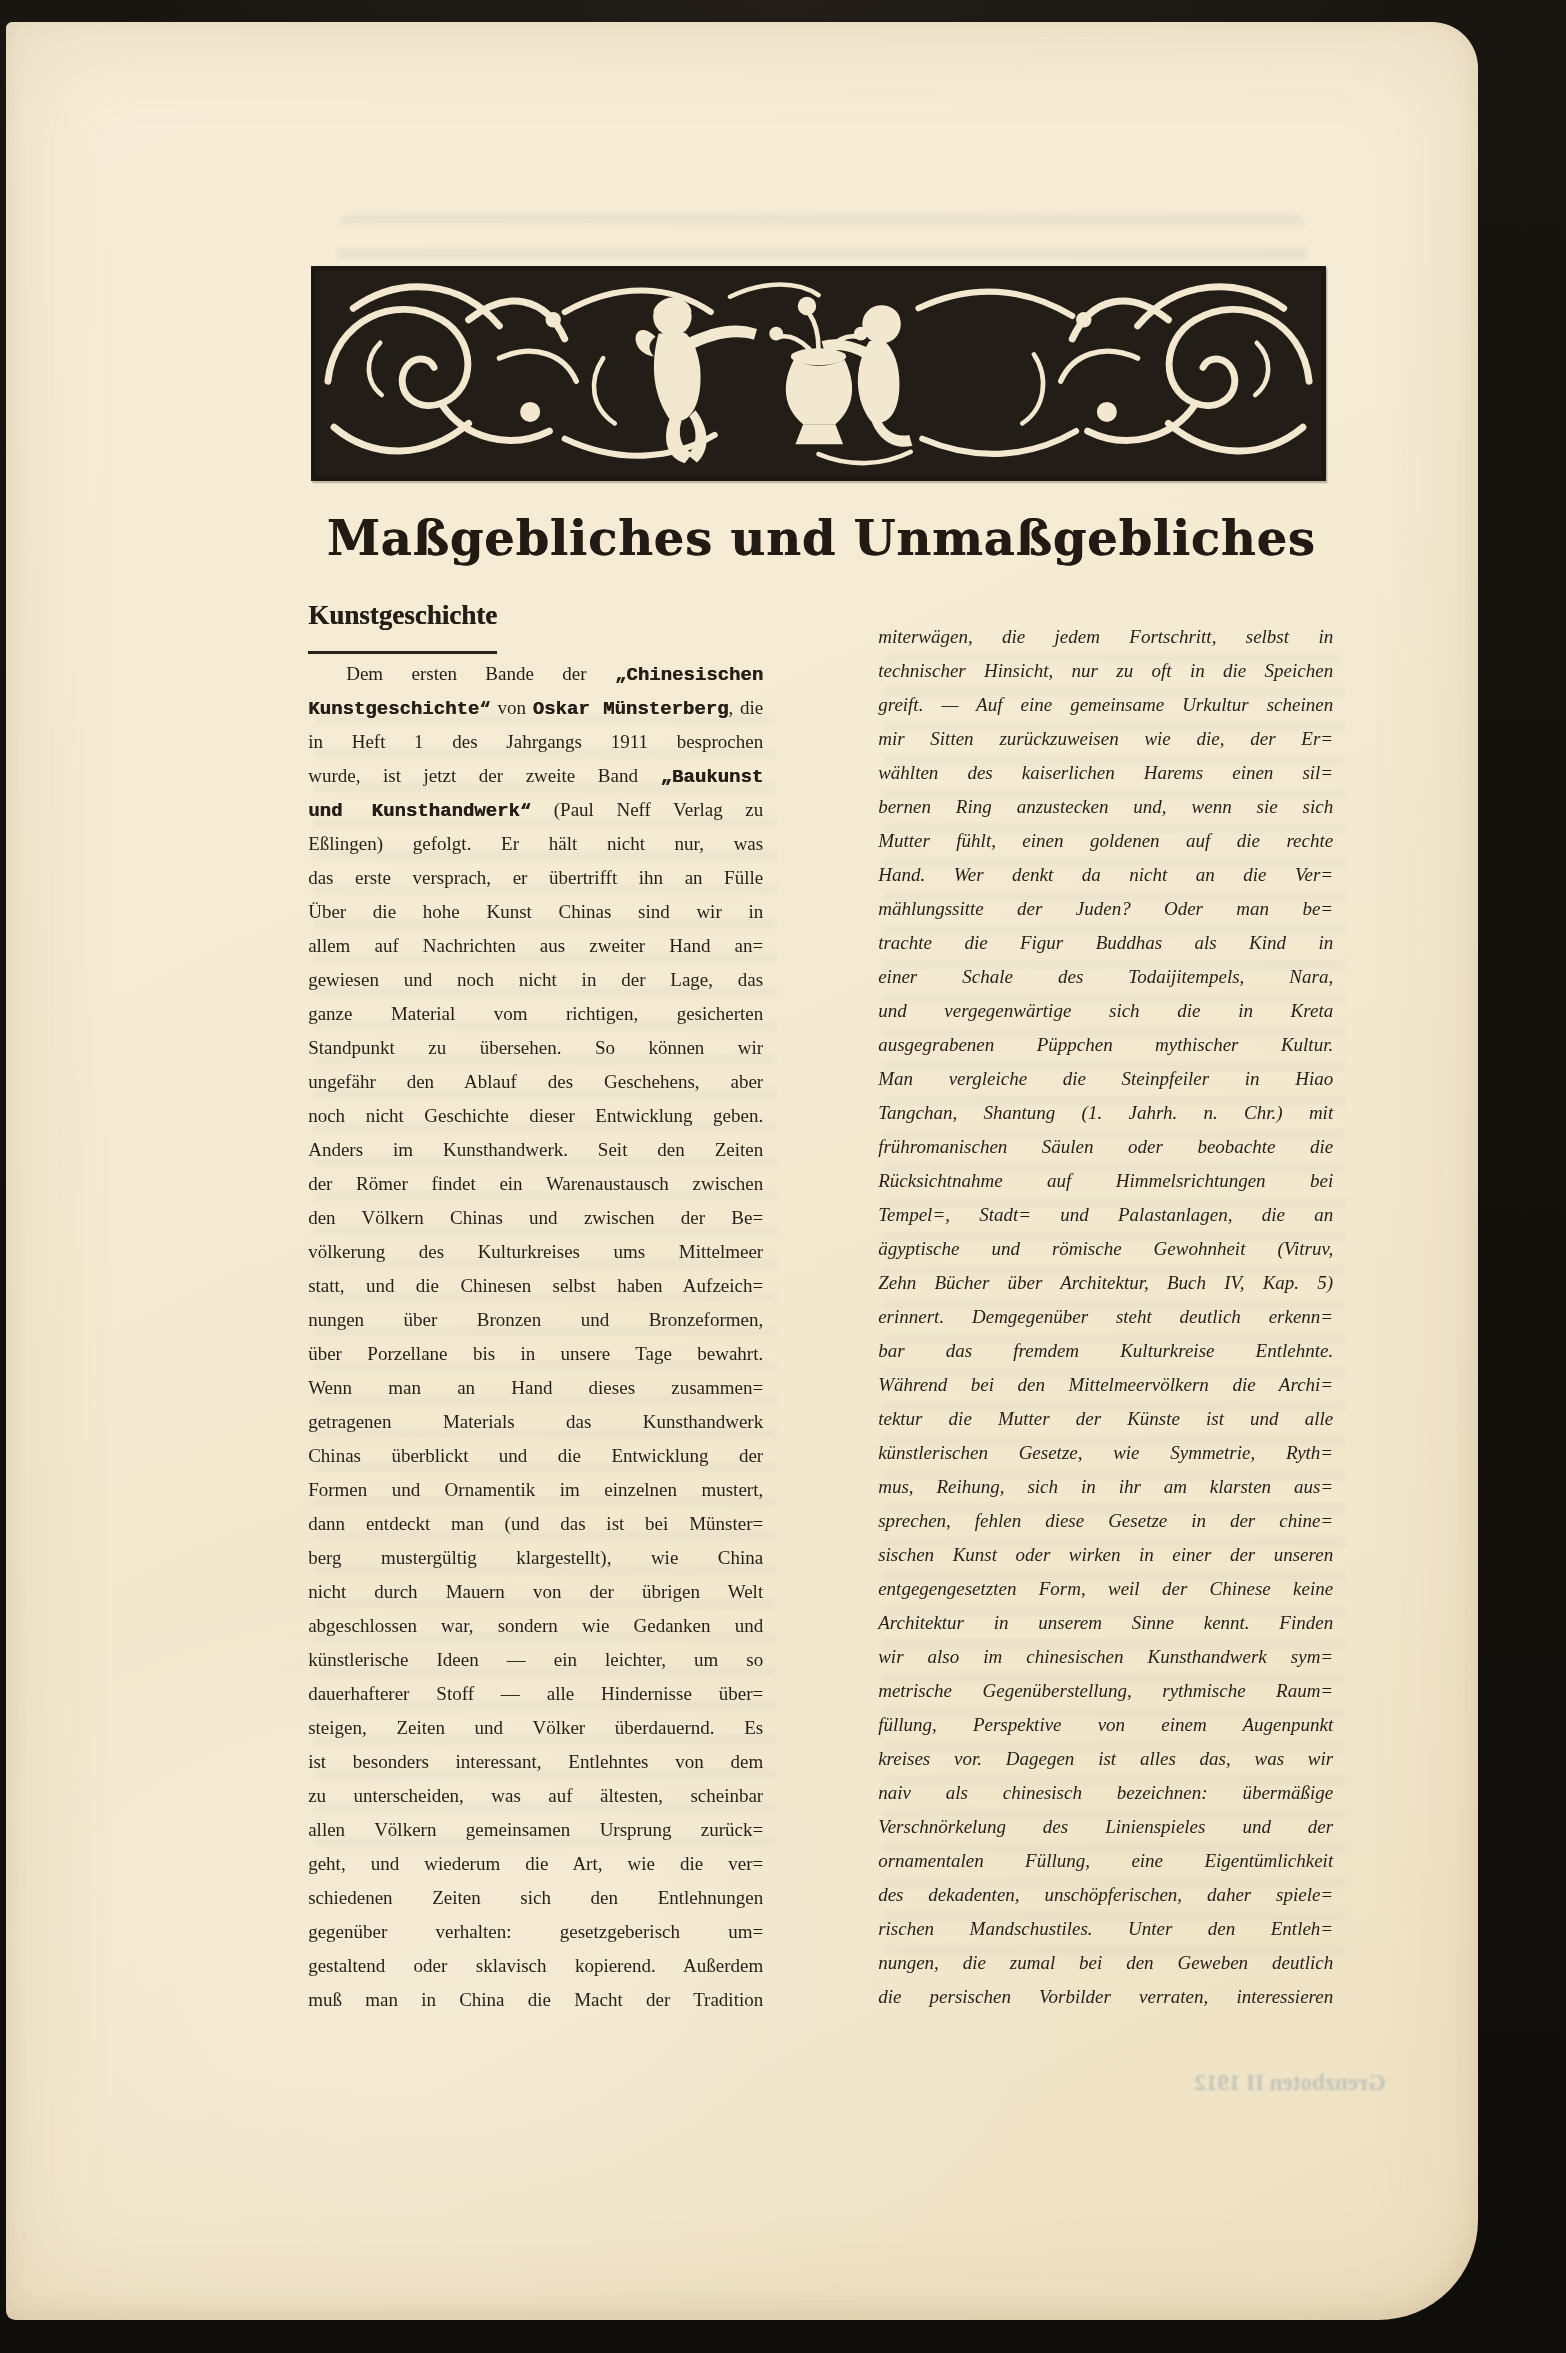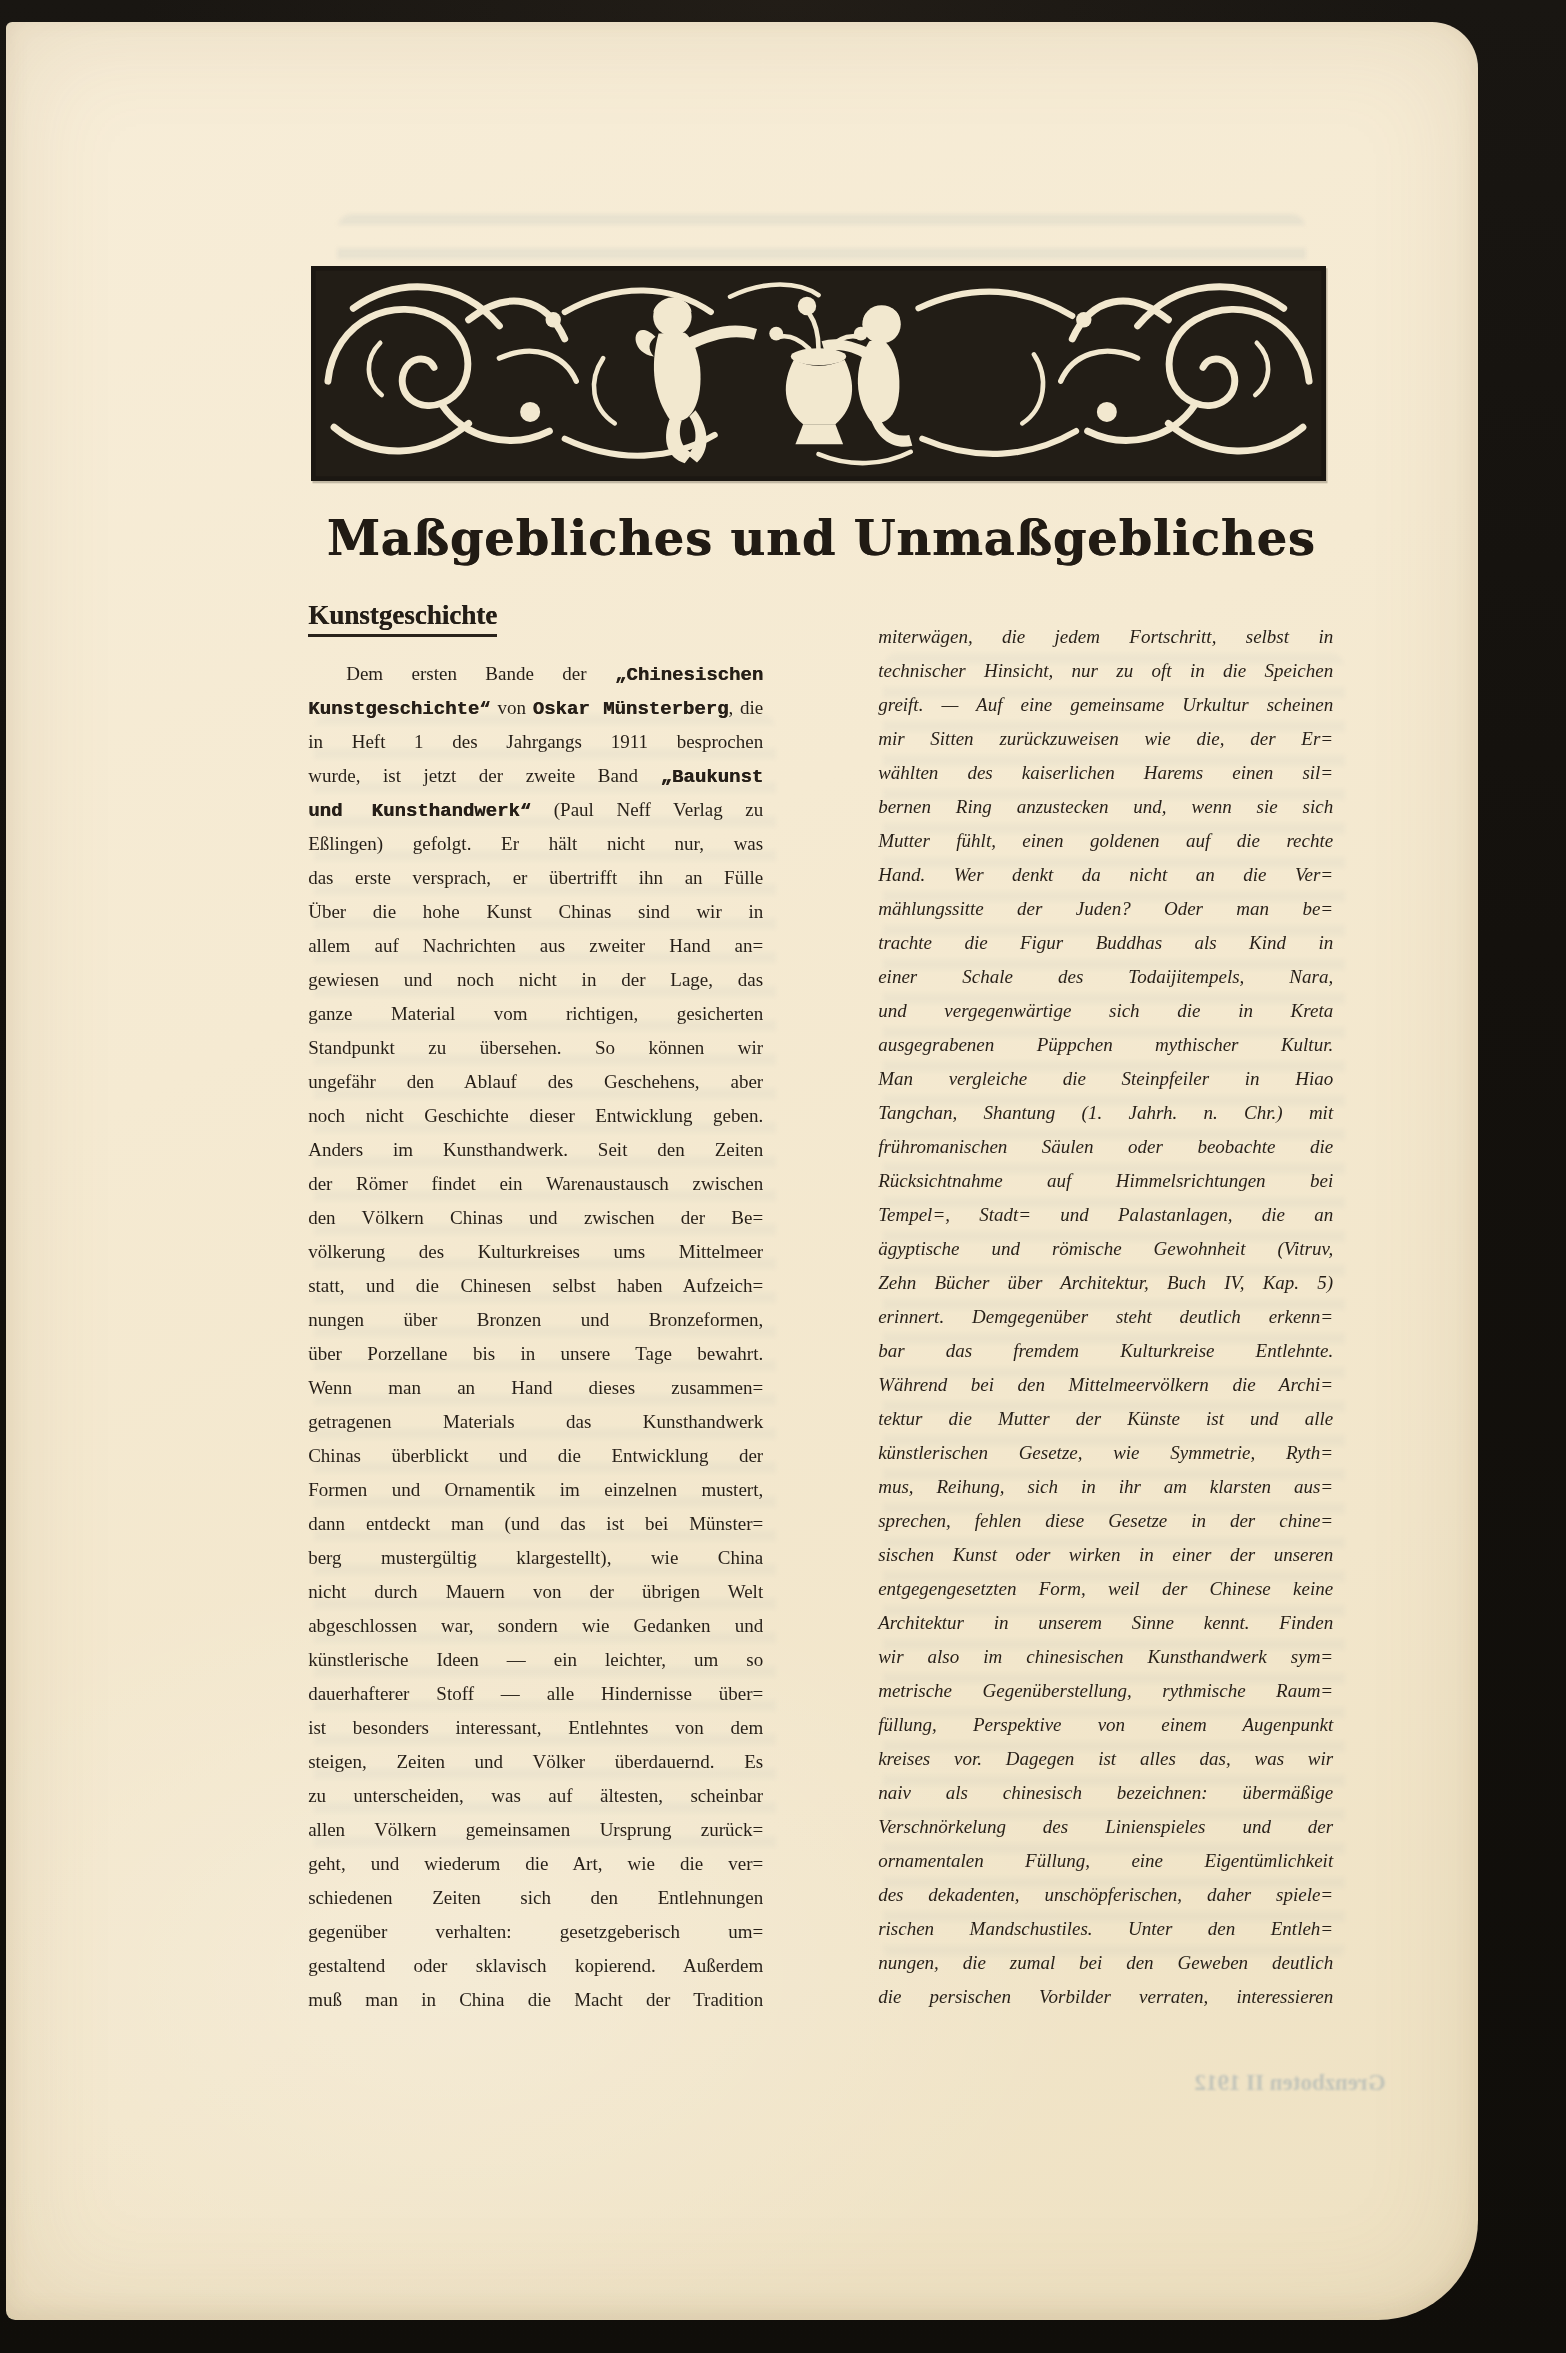--- a/index.html
+++ b/index.html
@@ -47,21 +47,21 @@
     font-family:"DejaVu Serif","Liberation Serif",serif;
     font-weight:bold;font-size:48px;line-height:54px;
     color:#211b14;
     letter-spacing:0.8px;
     text-shadow:0.5px 0 0 #211b14;
   }
   .section-heading{
     position:absolute;left:302px;top:578px;
     font-weight:bold;font-size:27px;color:#241e17;
     border-bottom:3.1px solid #2a231b;
-    padding-bottom:3px;
+    padding-bottom:20px;
     text-shadow:0.3px 0 0 #241e17;
   }
   .col{
     position:absolute;width:455px;
     font-size:19px;line-height:34px;color:#261f18;
   }
   .col-left{left:302px;top:635px;}
   .col-right{left:872px;top:598px;font-style:italic;}
   .tline{
     text-align:justify;
@@ -177,22 +177,22 @@
       <div class="tline"><span>Wenn man an Hand dieses zusammen=</span></div>
       <div class="tline"><span>getragenen Materials das Kunsthandwerk</span></div>
       <div class="tline"><span>Chinas überblickt und die Entwicklung der</span></div>
       <div class="tline"><span>Formen und Ornamentik im einzelnen mustert,</span></div>
       <div class="tline"><span>dann entdeckt man (und das ist bei Münster=</span></div>
       <div class="tline"><span>berg mustergültig klargestellt), wie China</span></div>
       <div class="tline"><span>nicht durch Mauern von der übrigen Welt</span></div>
       <div class="tline"><span>abgeschlossen war, sondern wie Gedanken und</span></div>
       <div class="tline"><span>künstlerische Ideen — ein leichter, um so</span></div>
       <div class="tline"><span>dauerhafterer Stoff — alle Hindernisse über=</span></div>
+      <div class="tline"><span>steigen, Zeiten und Völker überdauernd.  Es</span></div>
       <div class="tline"><span>ist besonders interessant, Entlehntes von dem</span></div>
-      <div class="tline"><span>steigen, Zeiten und Völker überdauernd.  Es</span></div>
       <div class="tline"><span>zu unterscheiden, was auf ältesten, scheinbar</span></div>
       <div class="tline"><span>allen Völkern gemeinsamen Ursprung zurück=</span></div>
       <div class="tline"><span>geht, und wiederum die Art, wie die ver=</span></div>
       <div class="tline"><span>schiedenen Zeiten sich den Entlehnungen</span></div>
       <div class="tline"><span>gegenüber verhalten: gesetzgeberisch um=</span></div>
       <div class="tline"><span>gestaltend oder sklavisch kopierend. Außerdem</span></div>
       <div class="tline"><span>muß man in China die Macht der Tradition</span></div>
     </div>
   <div class="col col-right">
       <div class="tline"><span>miterwägen, die jedem Fortschritt, selbst in</span></div>

